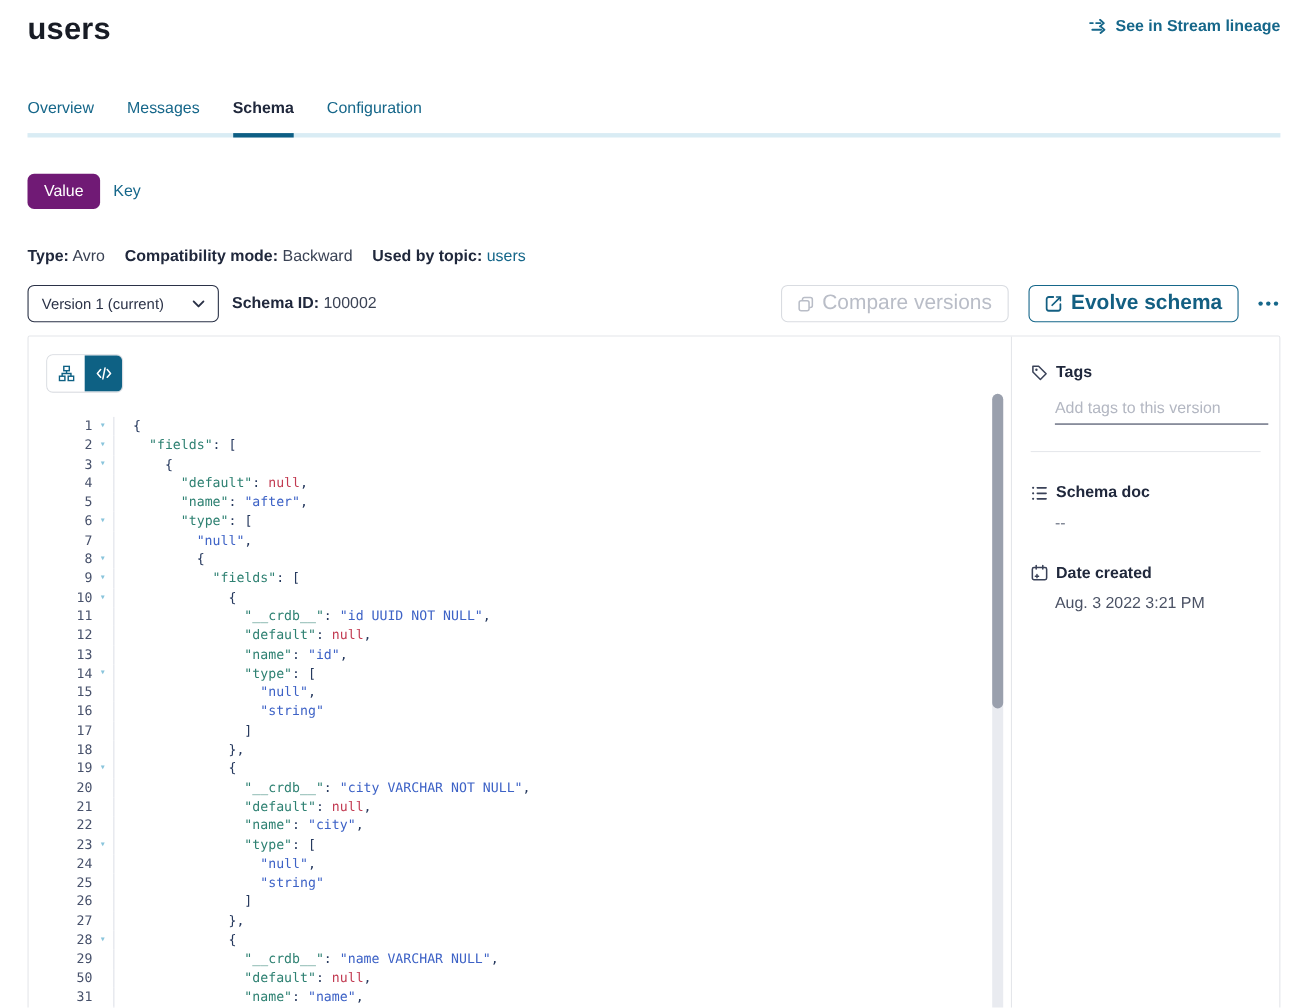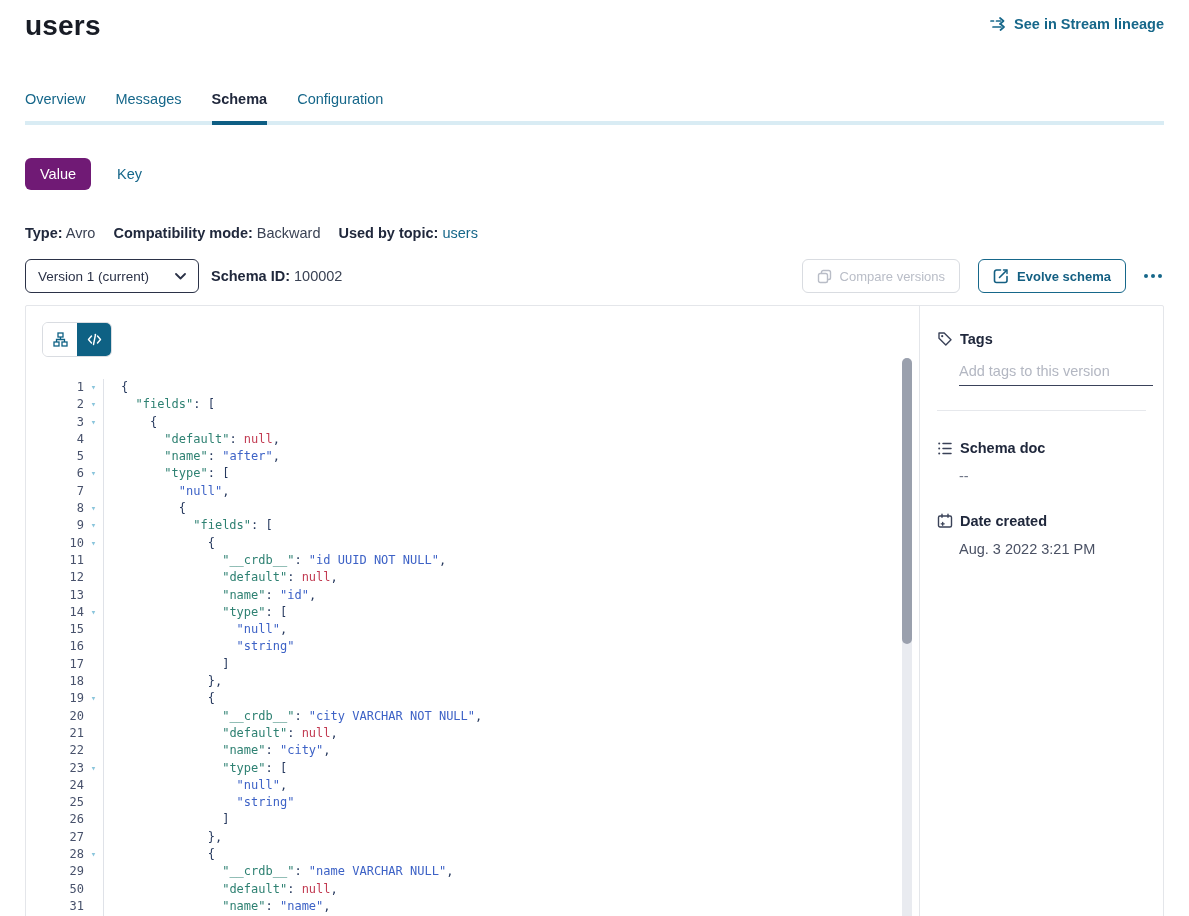--- a/index.html
+++ b/index.html
@@ -18,37 +18,37 @@
 
   
   .tabs { display:flex; gap:30px; margin-top:49px; border-bottom:4px solid #d9ecf4; }
   .tab { font-size:14.5px; padding-bottom:14px; color:#16678a; cursor:pointer; position:relative; }
   .tab.active { color:#20283c; font-weight:700; }
   .tab.active::after { content:""; position:absolute; left:0; right:0; bottom:-4px; height:4px; background:#0e5e84; }
 
   
   .vk { display:flex; align-items:center; margin-top:33px; }
   .btn-value { background:#701a75; color:#fff; font-size:14.5px; border:none; border-radius:6px; height:32px; padding:0 15px; cursor:pointer; }
-  .link-key { color:#16678a; font-size:14.5px; margin-left:26px; cursor:pointer; }
+  .link-key { color:#16678a; font-size:14.5px; margin-left:12px; cursor:pointer; }
 
   
   .meta { display:flex; align-items:center; margin-top:35px; font-size:14.5px; }
   .meta .pair { margin-right:18px; }
   .meta b { color:#20283c; font-weight:700; }
   .meta .val { color:#3a4254; }
   .meta .lnk { color:#16678a; cursor:pointer; }
 
   
   .controls { display:flex; align-items:center; margin-top:18px; }
   .select { display:flex; align-items:center; justify-content:space-between; width:174px; height:34px; border:1px solid #2b3247; border-radius:6px; padding:4px 12px; font-size:13.5px; color:#2b3247; cursor:pointer; background:#fff; }
   .schema-id { margin-left:12px; font-size:14.5px; }
   .schema-id b { color:#20283c; }
   .schema-id span.v { color:#3a4254; }
   .controls .spacer { flex:1; }
-  .btn { display:flex; align-items:center; gap:8px; height:34px; border-radius:6px; font-size:13px; background:#fff; cursor:pointer; }
+  .btn { display:flex; align-items:center; gap:8px; height:34px; border-radius:6px; font-size:19px; background:#fff; cursor:pointer; }
   .btn-compare { border:1px solid #d9dce1; color:#b9bdc7; padding:0 14px; }
   .btn-evolve { border:1px solid #16678a; color:#135f82; font-weight:700; padding:0 14px; margin-left:18px; }
   .kebab { display:flex; gap:3px; margin-left:16px; padding:6px 2px; cursor:pointer; }
   .kebab i { width:4px; height:4px; border-radius:50%; background:#16678a; display:block; }
 
   
   .panel { margin-top:12px; border:1px solid #e4e6ea; border-radius:2px; height:640px; display:flex; position:relative; background:#fff; }
   .code-pane { flex:1; padding:16px 0 0 16px; position:relative; overflow:hidden; }
   .viewtoggle { display:inline-flex; border-radius:6px; overflow:hidden; border:1px solid #d9dce1; }
   .vt-btn { width:34px; height:33px; display:flex; align-items:center; justify-content:center; background:#fff; border:none; cursor:pointer; }

